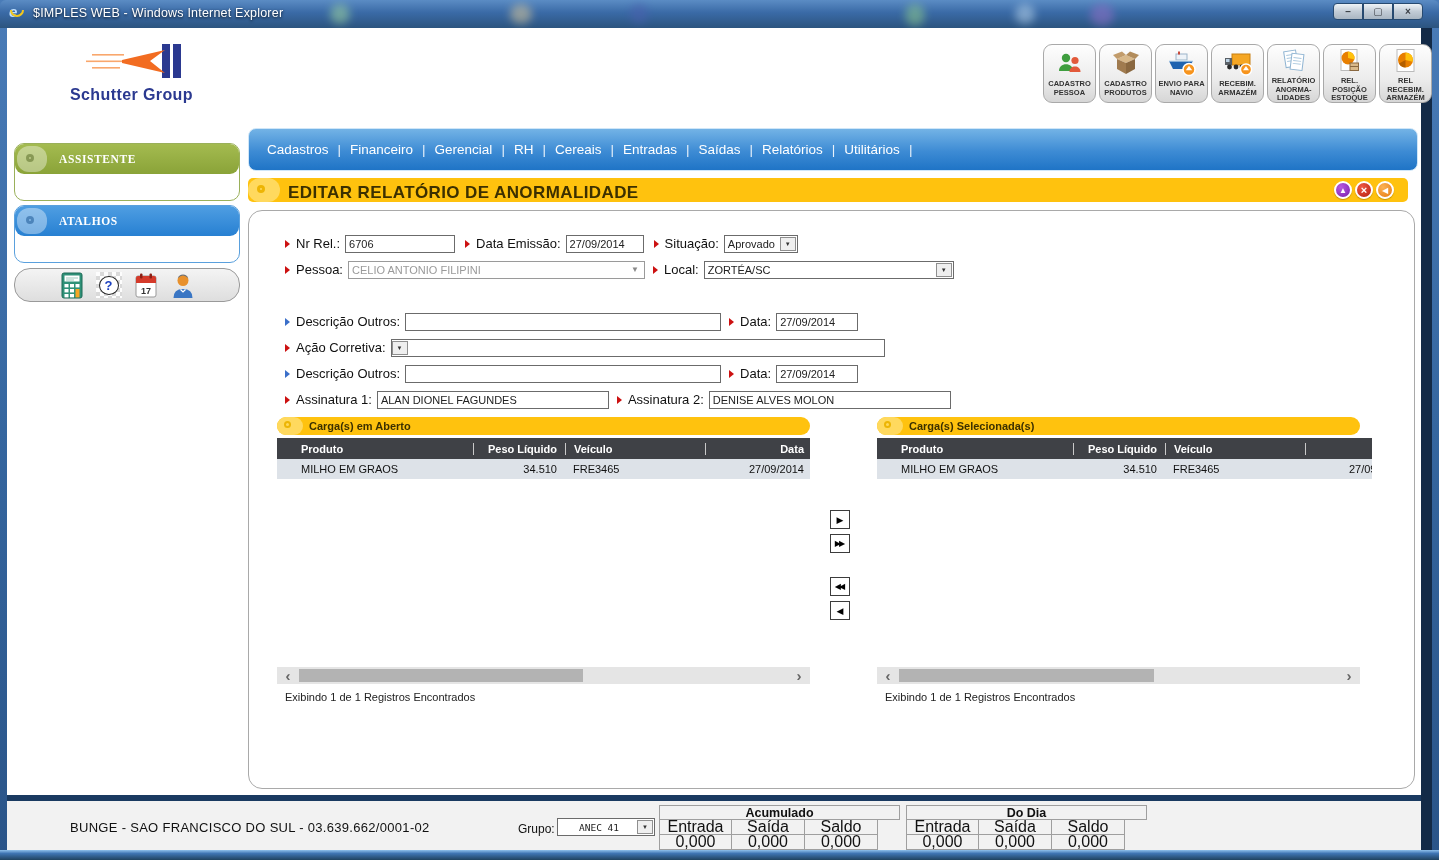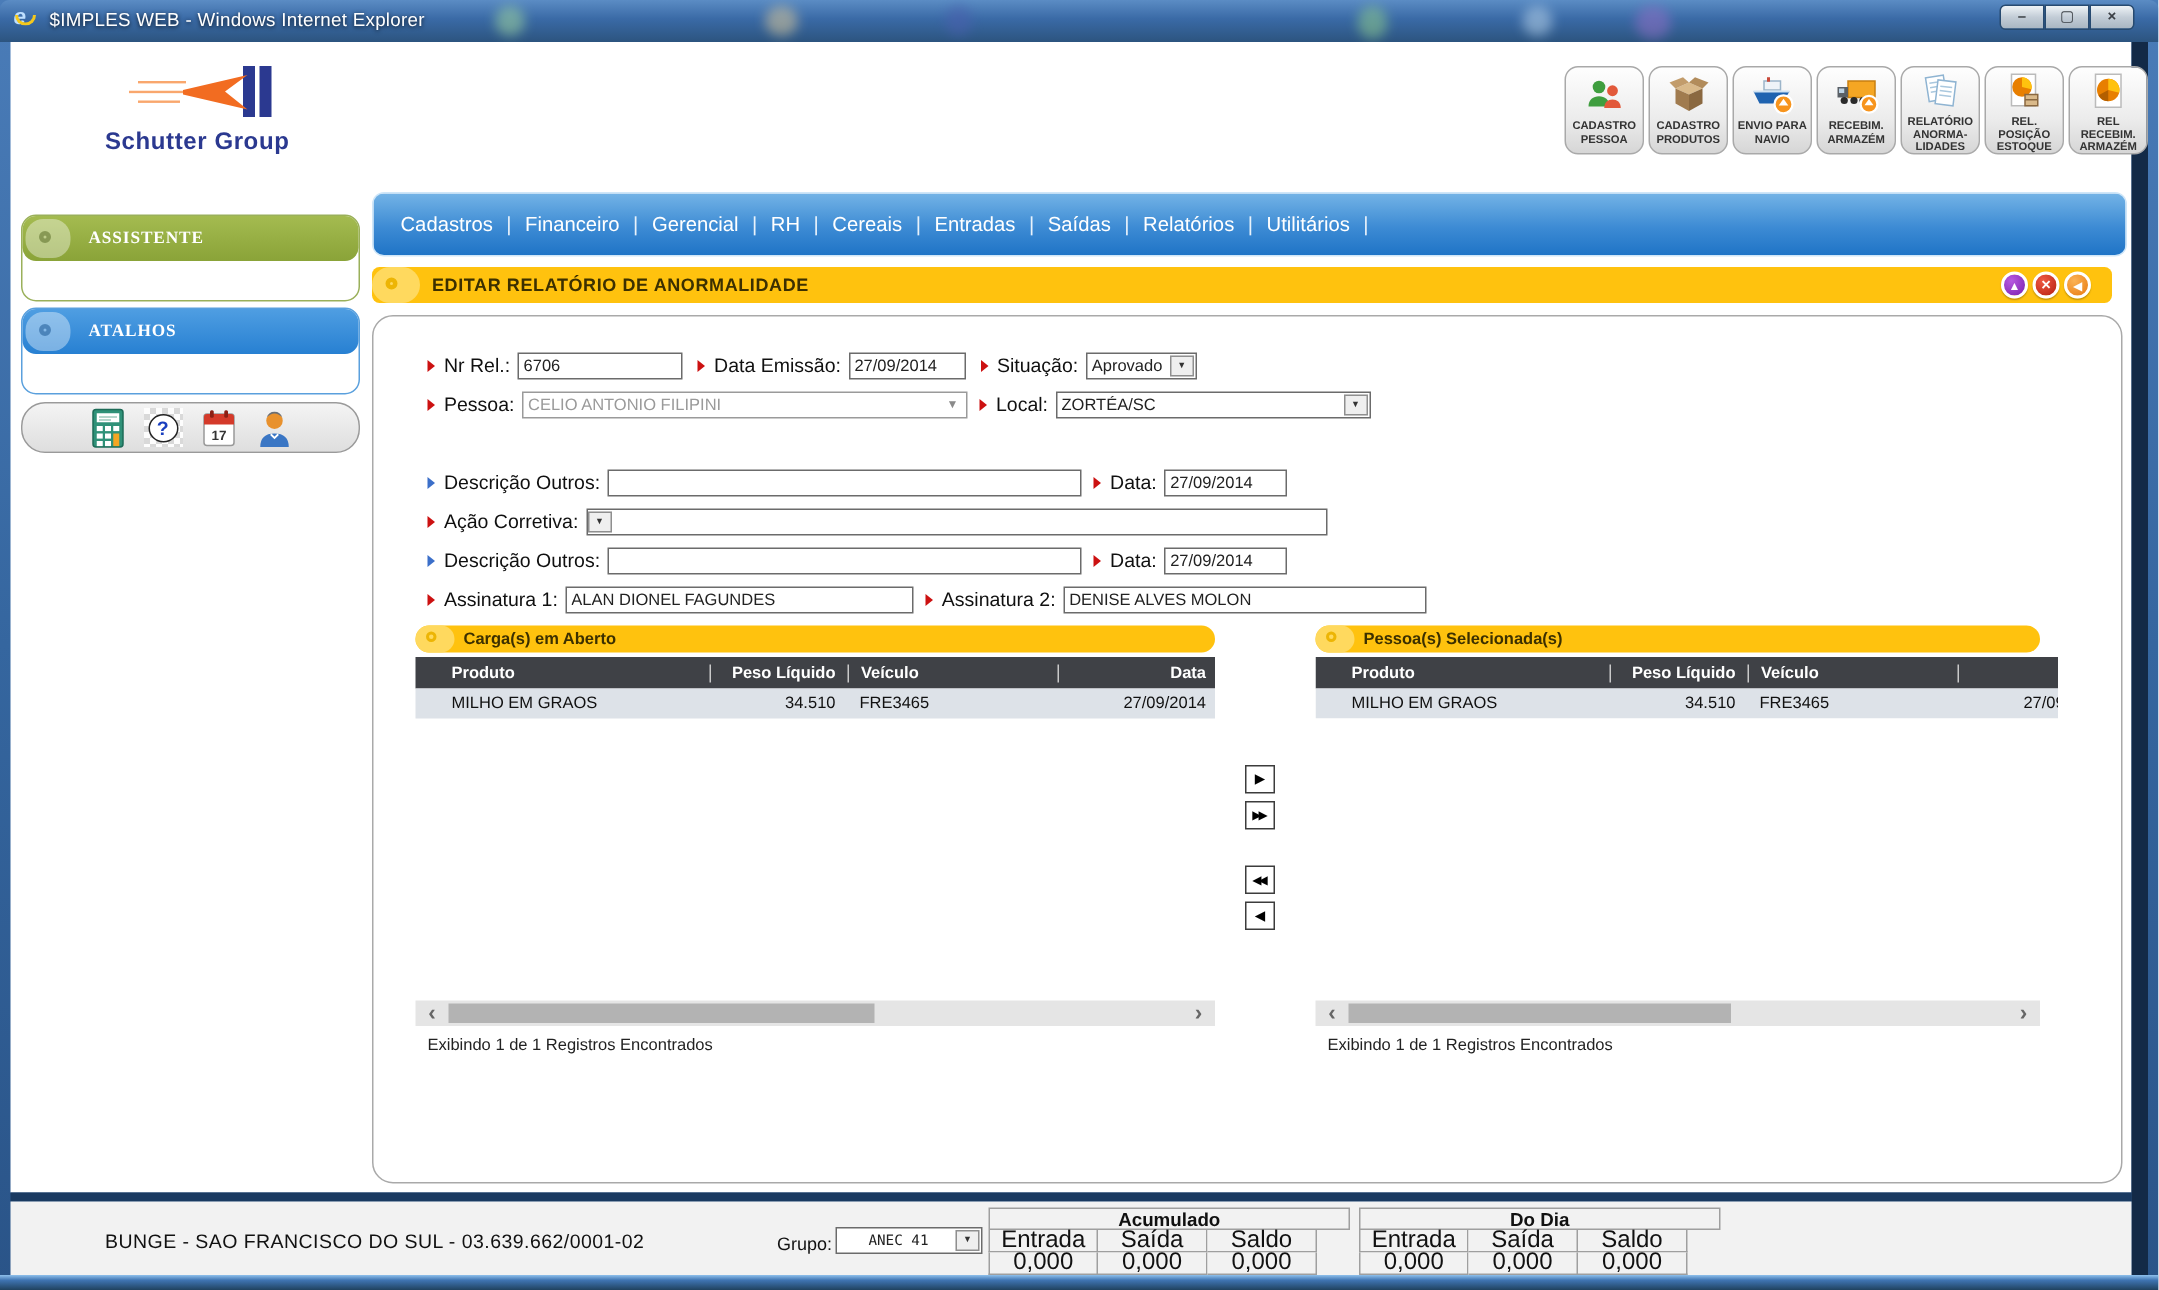--- a/index.html
+++ b/index.html
@@ -57,21 +57,21 @@
   .nav-item { color:#fff; font-size:13.5px; cursor:pointer; }
   .nav-sep  { color:#e8f2fb; font-size:13.5px; margin:0 9px; }
 
   
   .pagebar { position:absolute; left:248px; top:178px; width:1160px; height:24px;
     background:#ffc20e; border-radius:5px; }
   .pb-tab { position:absolute; left:0; top:0; width:32px; height:24px; background:#ffd95e;
     border-radius:12px 12px 12px 12px; }
   .ring { position:absolute; left:9px; top:7px; width:8px; height:8px;
     border:3px solid #edb504; border-radius:50%; }
-  .pb-title { position:absolute; left:40px; top:5px; font-size:12px; font-weight:bold;
+  .pb-title { position:absolute; left:40px; top:5px; font-size:17px; font-weight:bold;
     color:#3c3000; letter-spacing:.4px; }
   .pb-actions { position:absolute; right:14px; top:3px; display:flex; gap:3px; }
   .pb-btn { width:18px; height:18px; border-radius:50%; border:2px solid #fff;
     display:flex; align-items:center; justify-content:center; color:#fff; cursor:pointer;
     font-weight:bold; box-shadow:0 1px 1px rgba(0,0,0,.25); }
   .pb-up    { background:radial-gradient(circle at 35% 30%,#b75ae0,#7a1fae); font-size:8px; }
   .pb-close { background:radial-gradient(circle at 35% 30%,#ef5a43,#b51e10); font-size:11px; line-height:11px;}
   .pb-back  { background:radial-gradient(circle at 35% 30%,#fbb254,#e87a10); font-size:8px; }
 
   
@@ -409,21 +409,21 @@
   <div class="frm-row" style="left:285px;top:260px">
     <span class="mk"></span>
     <span class="flabel">Pessoa:</span>
     <span class="sel disabled" style="width:297px">
       <span class="txt">CELIO ANTONIO FILIPINI</span>
       <span class="arr">▼</span>
     </span>
     <span class="gap8"></span>
       <span class="mk"></span>
     <span class="flabel">Local:</span>
-    <span class="sel" style="width:210px">
+    <span class="sel" style="width:250px">
       <span class="txt">ZORTÉA/SC</span>
       <span class="arr">▼</span>
     </span>
   </div>
 
 
   <div class="frm-row" style="left:285px;top:312px">
     <span class="mk blue"></span>
     <span class="flabel">Descrição Outros:</span>
     <input class="inp" style="width: 316px;" value="">
@@ -477,21 +477,21 @@
     <span class="c1">MILHO EM GRAOS</span>
     <span class="c2">34.510</span>
     <span class="c3">FRE3465</span>
     <span class="c4">27/09/2014</span>
   </div>
 
   <div class="tbl-title" style="left:877px;top:417px;width:483px">
     <span class="tt-tab">
         <span class="ring"></span>
       </span>
-    <span class="tt-text">Pessoa(s) Selecionada(s)</span>
+    <span class="tt-text">Carga(s) Selecionada(s)</span>
   </div>
   <div class="clip" style="left:877px;top:438px">
     <div class="tbl-head">
       <span class="c1">Produto</span>
       <span class="c2">Peso Líquido</span>
       <span class="c3">Veículo</span>
       <span class="c4">Data</span>
     </div>
     <div class="tbl-row">
       <span class="c1">MILHO EM GRAOS</span>

